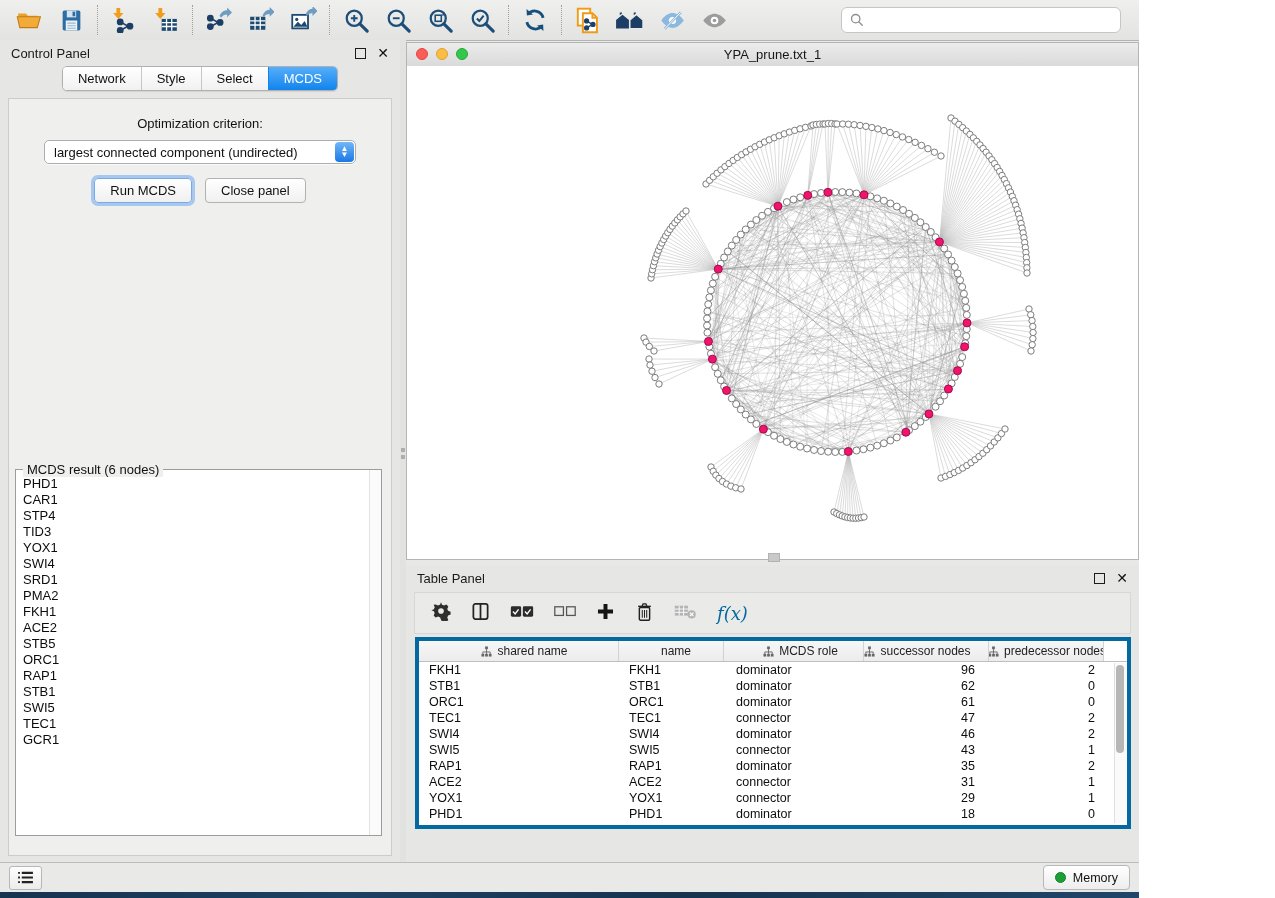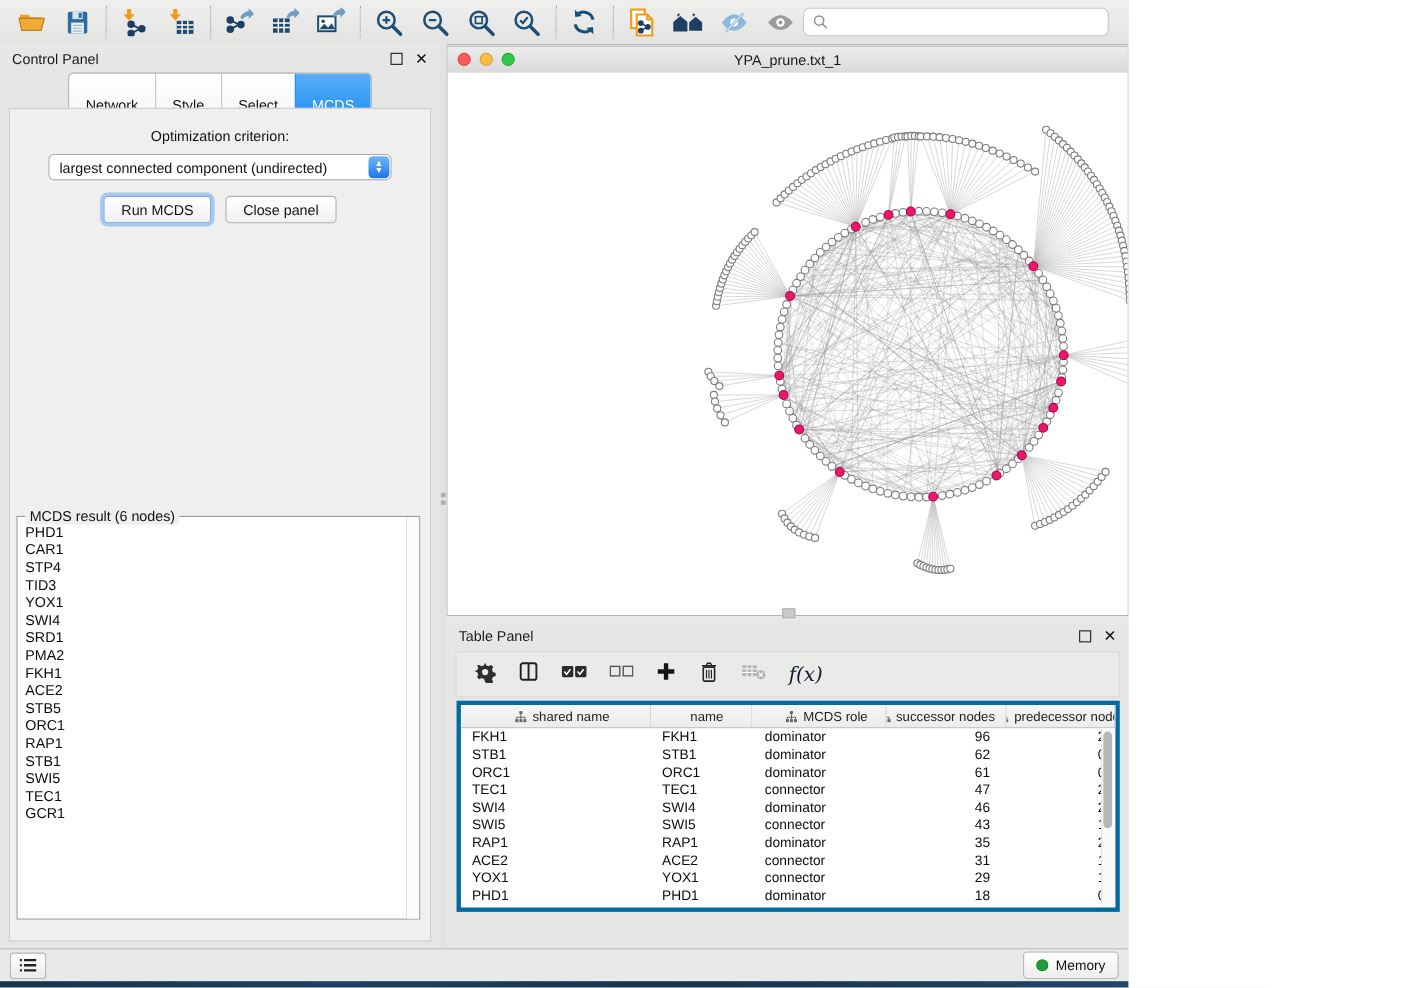--- a/index.html
+++ b/index.html
@@ -1,35 +1,35 @@
 <!DOCTYPE html>
 <html><head>
 <meta charset="utf-8">
 <style>
   html,body{margin:0;padding:0;}
   body{width:1275px;height:898px;font-family:"Liberation Sans","DejaVu Sans",sans-serif;-webkit-font-smoothing:antialiased;}
-  .app{position:relative;width:1026px;height:898px;background:#e8e8e6;overflow:hidden;}
+  .app{position:relative;width:1139px;height:898px;background:#e8e8e6;overflow:hidden;}
 
   
   .toolbar{position:absolute;top:0;left:0;right:0;height:40px;background:linear-gradient(#efefed,#e3e3e1);border-bottom:1px solid #b3b3b3;display:flex;align-items:center;padding:0 8px;}
   .tbtn{width:42px;height:34px;display:flex;align-items:center;justify-content:center;border-radius:4px;}
   .tsep{width:0;height:30px;border-left:1px dotted #9f9f9f;margin:0 5px;}
   .search-wrap{margin-left:auto;margin-right:10px;width:280px;height:26px;background:#fff;border:1px solid #c6c6c6;border-radius:6px;display:flex;align-items:center;padding:0 8px;gap:6px;box-sizing:border-box;}
   .search-wrap svg{flex:0 0 auto;}
   .search-input{border:none;outline:none;flex:1;font-size:13px;background:transparent;font-family:inherit;}
 
   
   .control-panel{position:absolute;top:40px;left:0;width:400px;bottom:36px;background:#e6e6e4;}
   .panel-titlebar{height:26px;display:flex;align-items:center;padding:0 11px;font-size:13px;color:#1a1a1a;}
   .win-btns{margin-left:auto;display:flex;gap:11px;align-items:center;}
   .float-btn{width:9px;height:9px;border:1.5px solid #1c1c1c;background:transparent;}
   .close-btn{font-weight:bold;font-size:14px;color:#101010;line-height:10px;}
   .tabstrip{display:flex;justify-content:center;}
   .seg{display:flex;border:1px solid #b0b0b0;border-radius:5px;overflow:hidden;background:#fff;box-shadow:0 1px 1px rgba(0,0,0,.08);}
-  .seg .tab{padding:21px 15px;font-size:13px;color:#111;background:linear-gradient(#ffffff,#f1f1f1);border-left:1px solid #c6c6c6;white-space:nowrap;}
+  .seg .tab{padding:4px 15px;font-size:13px;color:#111;background:linear-gradient(#ffffff,#f1f1f1);border-left:1px solid #c6c6c6;white-space:nowrap;}
   .seg .tab:first-child{border-left:none;}
   .seg .tab.active{background:linear-gradient(#56aef9,#1184ee);color:#fff;border-left-color:#1184ee;}
   .cp-body{position:absolute;top:58px;left:8px;right:8px;bottom:6px;background:#efefee;border:1px solid #cccccc;}
   .opt-label{text-align:center;margin-top:17px;font-size:13px;color:#111;}
   .dropdown{margin:9px auto 0;width:312px;height:24px;background:#fff;border:1px solid #adadad;border-radius:5px;display:flex;align-items:center;box-sizing:border-box;box-shadow:0 1px 0 rgba(255,255,255,.7);}
   .dd-text{flex:1;font-size:13px;padding-left:9px;color:#111;white-space:nowrap;overflow:hidden;}
   .dd-stepper{width:19px;height:20px;margin-right:1px;border-radius:4px;background:linear-gradient(#71b6f8,#1a79e6);color:#fff;display:flex;flex-direction:column;align-items:center;justify-content:center;font-size:8px;line-height:6px;}
   .btn-row{display:flex;justify-content:center;gap:13px;margin-top:14px;}
   .btn{height:23px;padding:0 15px;background:linear-gradient(#ffffff,#f0f0f0);border:1px solid #b2b2b2;border-radius:4px;font-size:13px;color:#111;display:flex;align-items:center;}
   .btn.focused{border-color:#79a9e6;box-shadow:0 0 0 3px rgba(106,166,238,.55);}
@@ -51,21 +51,21 @@
   .light.red{background:#fc5b57;border:1px solid #dd4a43;}
   .light.yellow{background:#fdbe40;border:1px solid #dba238;}
   .light.green{background:#34c84a;border:1px solid #2aa63e;}
   .net-title{margin:0 auto;font-size:13px;color:#161616;}
   .net-canvas{position:absolute;top:23px;left:0;right:0;bottom:0;background:#fff;overflow:hidden;}
   .split-knob{position:absolute;left:50%;margin-left:-5px;bottom:-3px;width:10px;height:7px;background:#c9c9c9;border:1px solid #b2b2b2;}
 
   
   .table-panel{position:absolute;left:406px;top:565px;right:0;bottom:36px;background:#e6e6e4;}
   .tp-toolbar{position:absolute;top:27px;left:8px;right:8px;height:42px;background:#eaeae8;border:1px solid #d7d7d5;display:flex;align-items:center;gap:20px;padding:0 16px;box-sizing:border-box;}
-  .fx{font-family:"DejaVu Serif","Liberation Serif",serif;font-style:italic;font-size:18px;color:#0f172a;}
+  .fx{font-family:"DejaVu Serif","Liberation Serif",serif;font-style:italic;font-size:18px;color:#0369a1;}
   .tp-table{position:absolute;left:9px;right:8px;top:72px;height:192px;background:#fff;border:4px solid #0369a1;box-sizing:border-box;overflow:hidden;}
   .thead{display:flex;height:20px;border-bottom:1px solid #bfbfbf;background:#fff;}
   .hcell{display:flex;align-items:center;justify-content:center;gap:5px;background:linear-gradient(#f6f6f6,#ececec);border-right:1px solid #d2d2d2;font-size:12px;color:#222;box-sizing:border-box;overflow:hidden;white-space:nowrap;}
   .hicon{flex:0 0 auto;margin-left:2px;}
   .chev{font-size:9px;color:#444;margin-left:2px;}
   .tbody .trow{display:flex;height:16px;align-items:center;}
   .tcell{font-size:12.5px;color:#0d0d0d;box-sizing:border-box;overflow:hidden;white-space:nowrap;}
   .c0{width:200px;padding-left:10px;}
   .c1{width:105px;padding-left:10px;}
   .c2{width:140px;padding-left:12px;}

